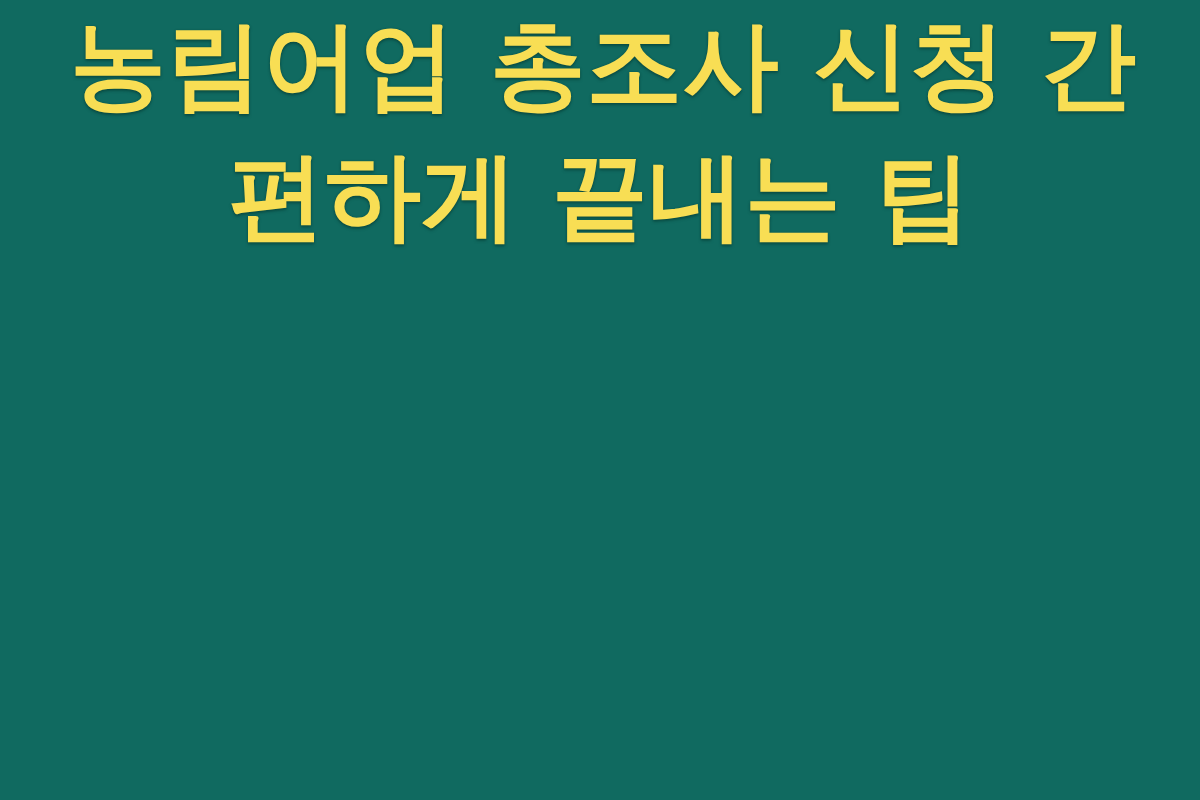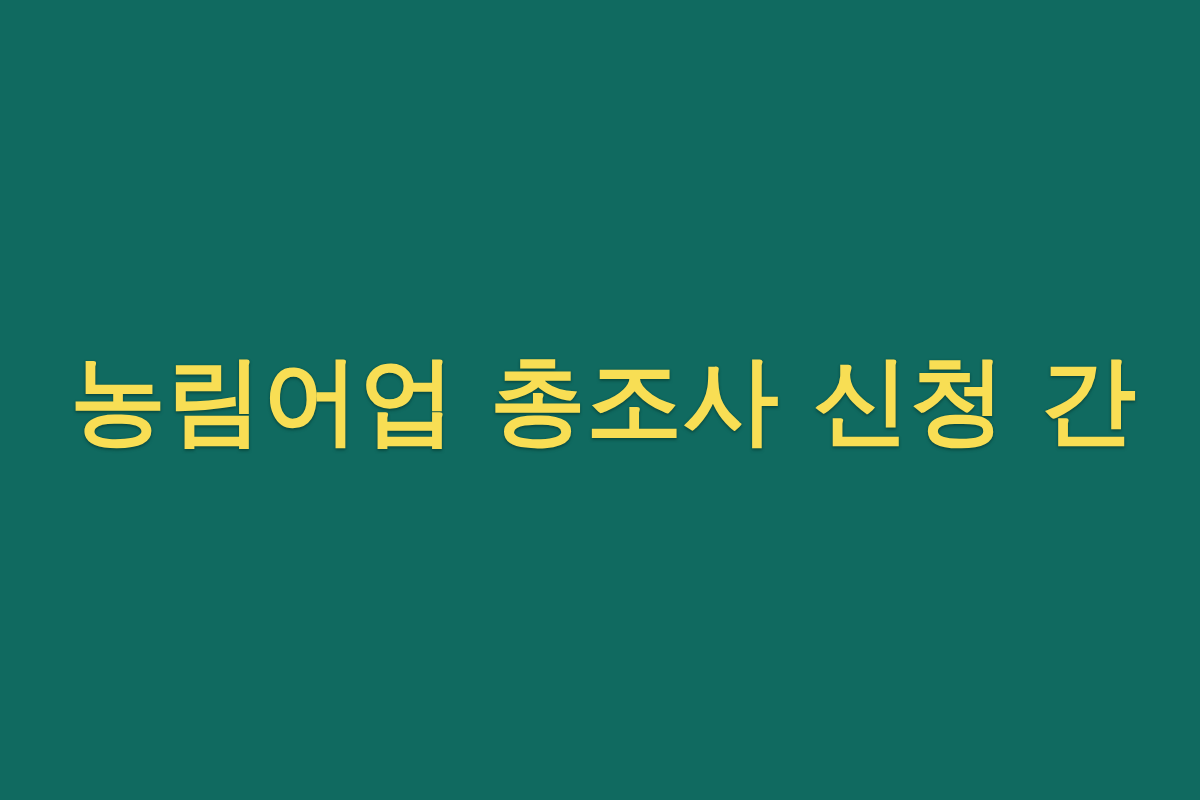--- a/index.html
+++ b/index.html
@@ -14,21 +14,21 @@
     overflow: hidden;
     font-family: "DejaVu Sans", "Liberation Sans", sans-serif;
   }
 
   #title-card {
     position: relative;
     width: 1200px;
     height: 800px;
     background-color: #106A60;
     display: flex;
-    align-items: center;
+    align-items: flex-start;
     justify-content: center;
     box-sizing: border-box;
   }
 
   #headline {
     width: 1060px;
     margin: 0;
     padding: 0;
     text-align: center;
     color: #F8DE54;
@@ -47,14 +47,15 @@
     display: block;
     white-space: nowrap;
   }
 </style>
 </head>
 <body>
 
 <div id="title-card">
   <h1 id="headline">
     <span class="line">농림어업 총조사 신청 간</span>
+    <span class="line">편하게 끝내는 팁</span>
   </h1>
 </div>
 
 </body></html>

